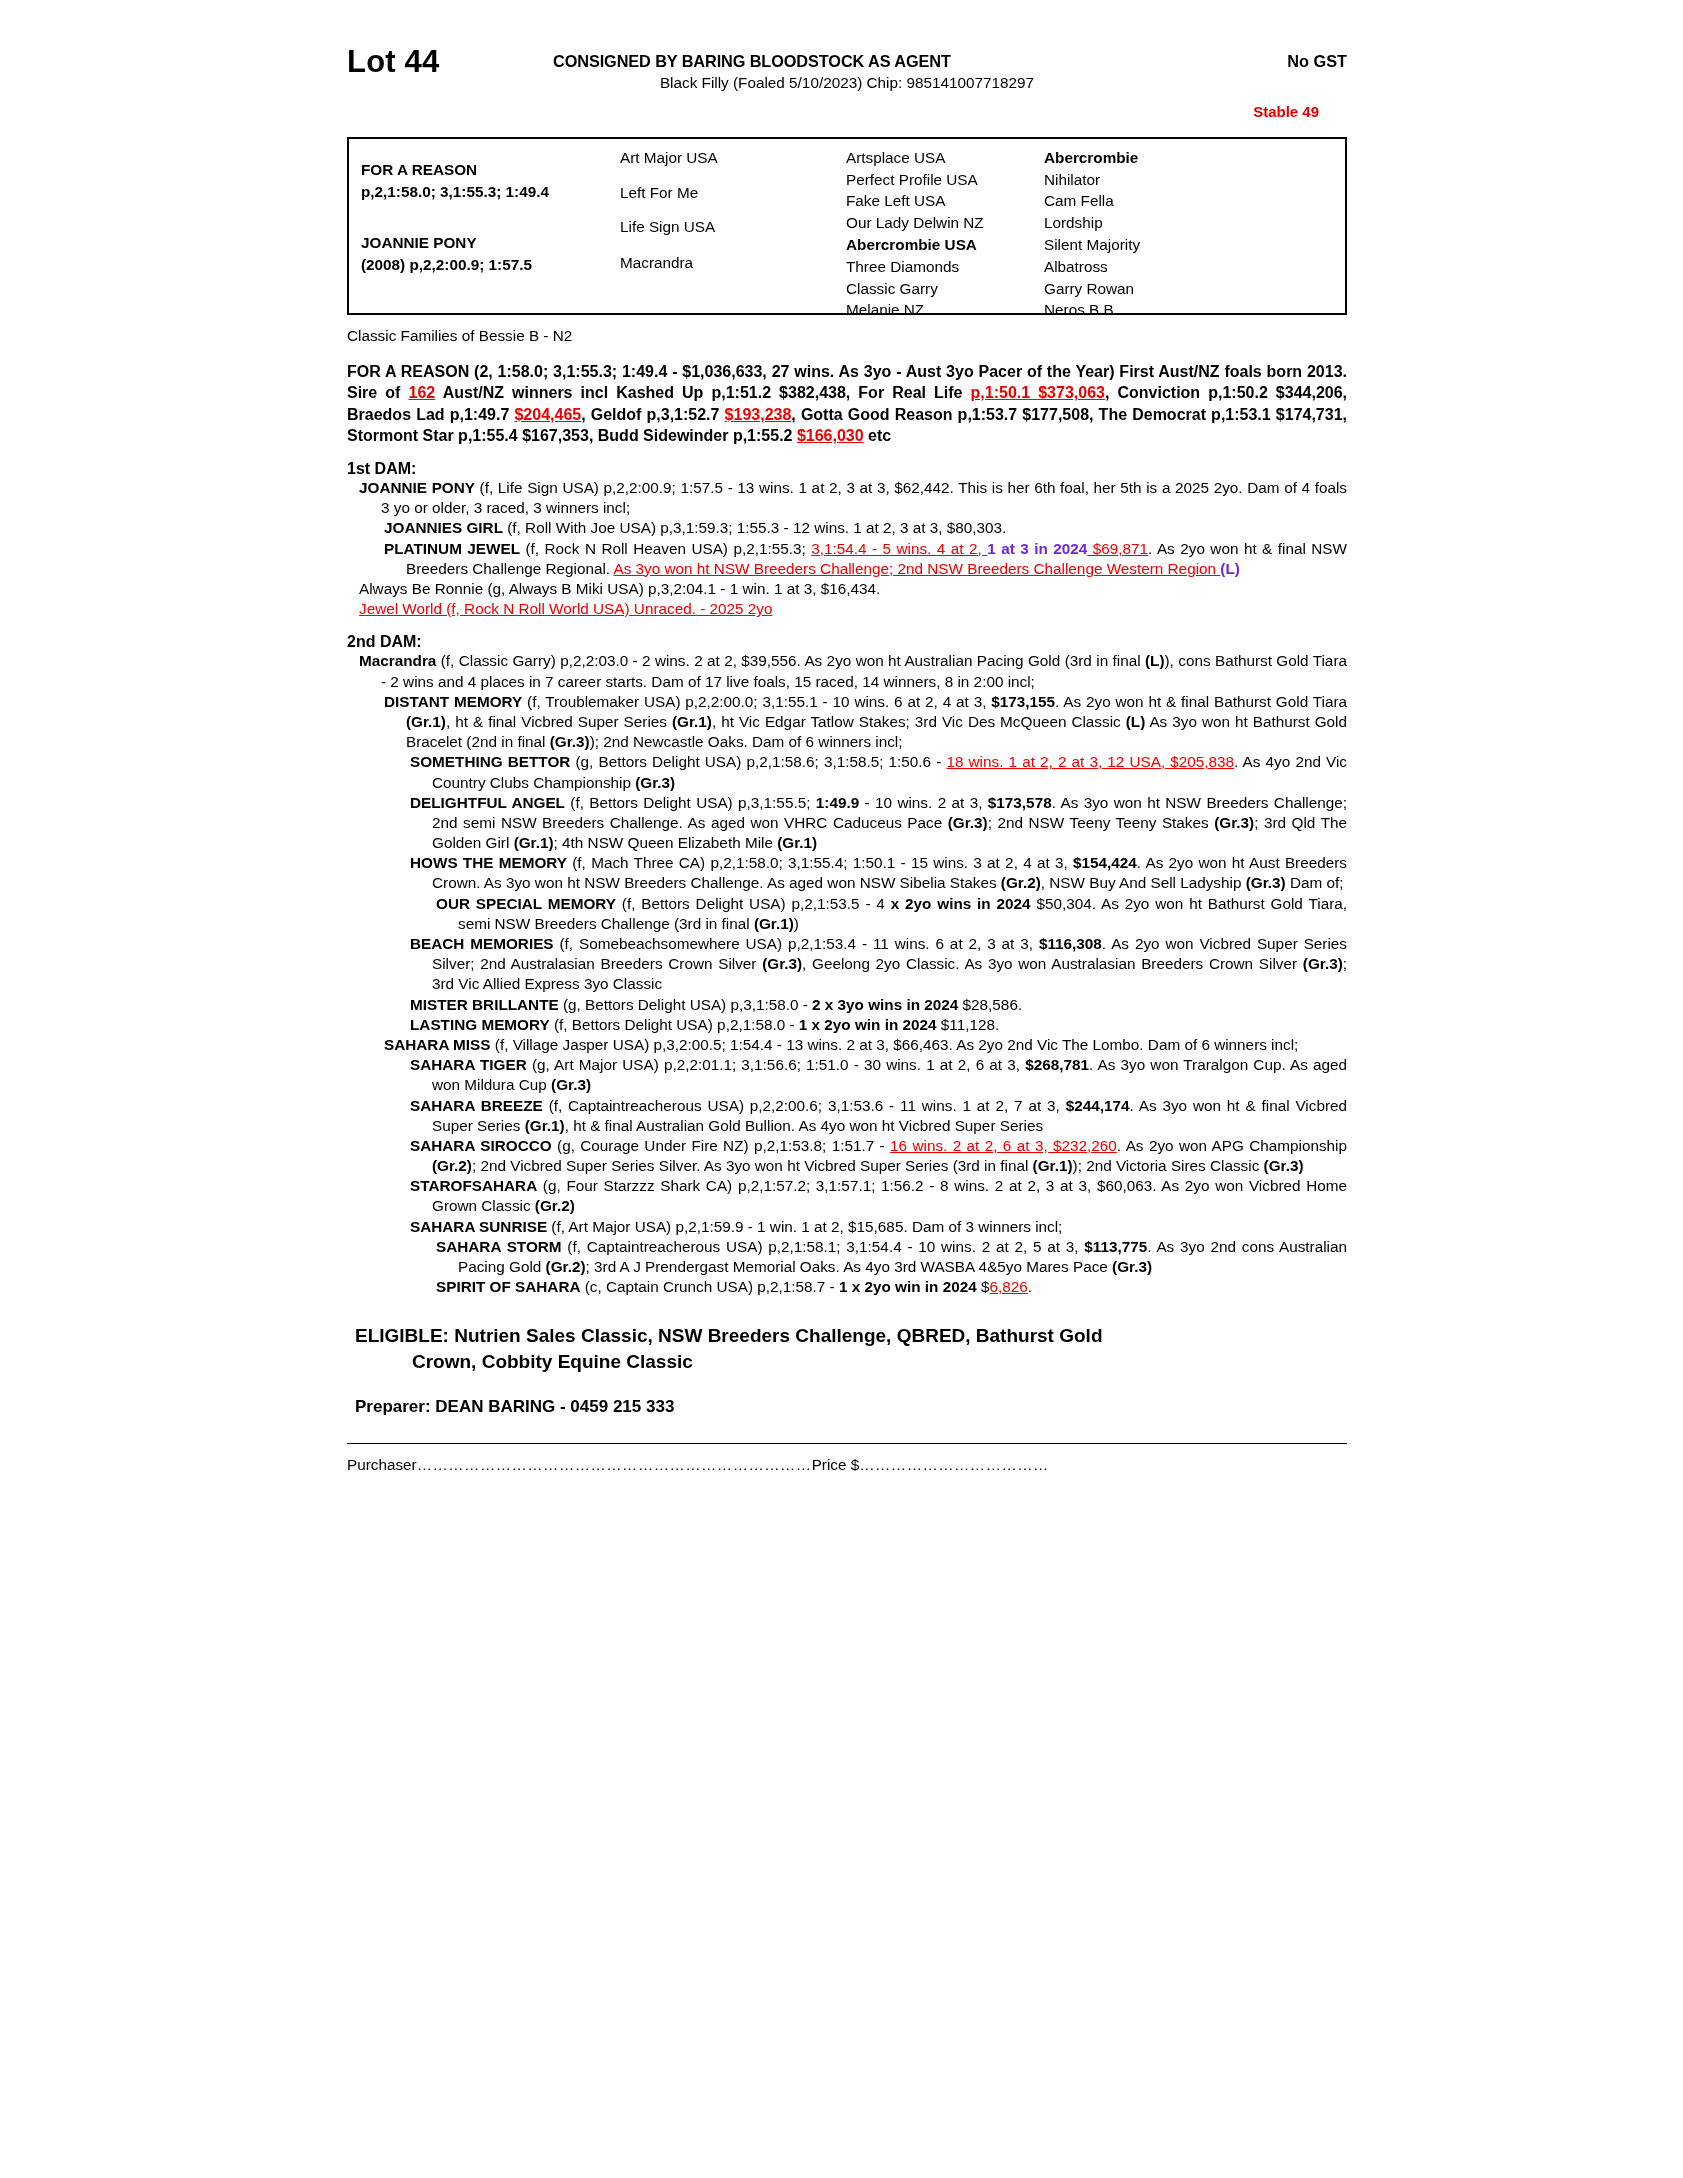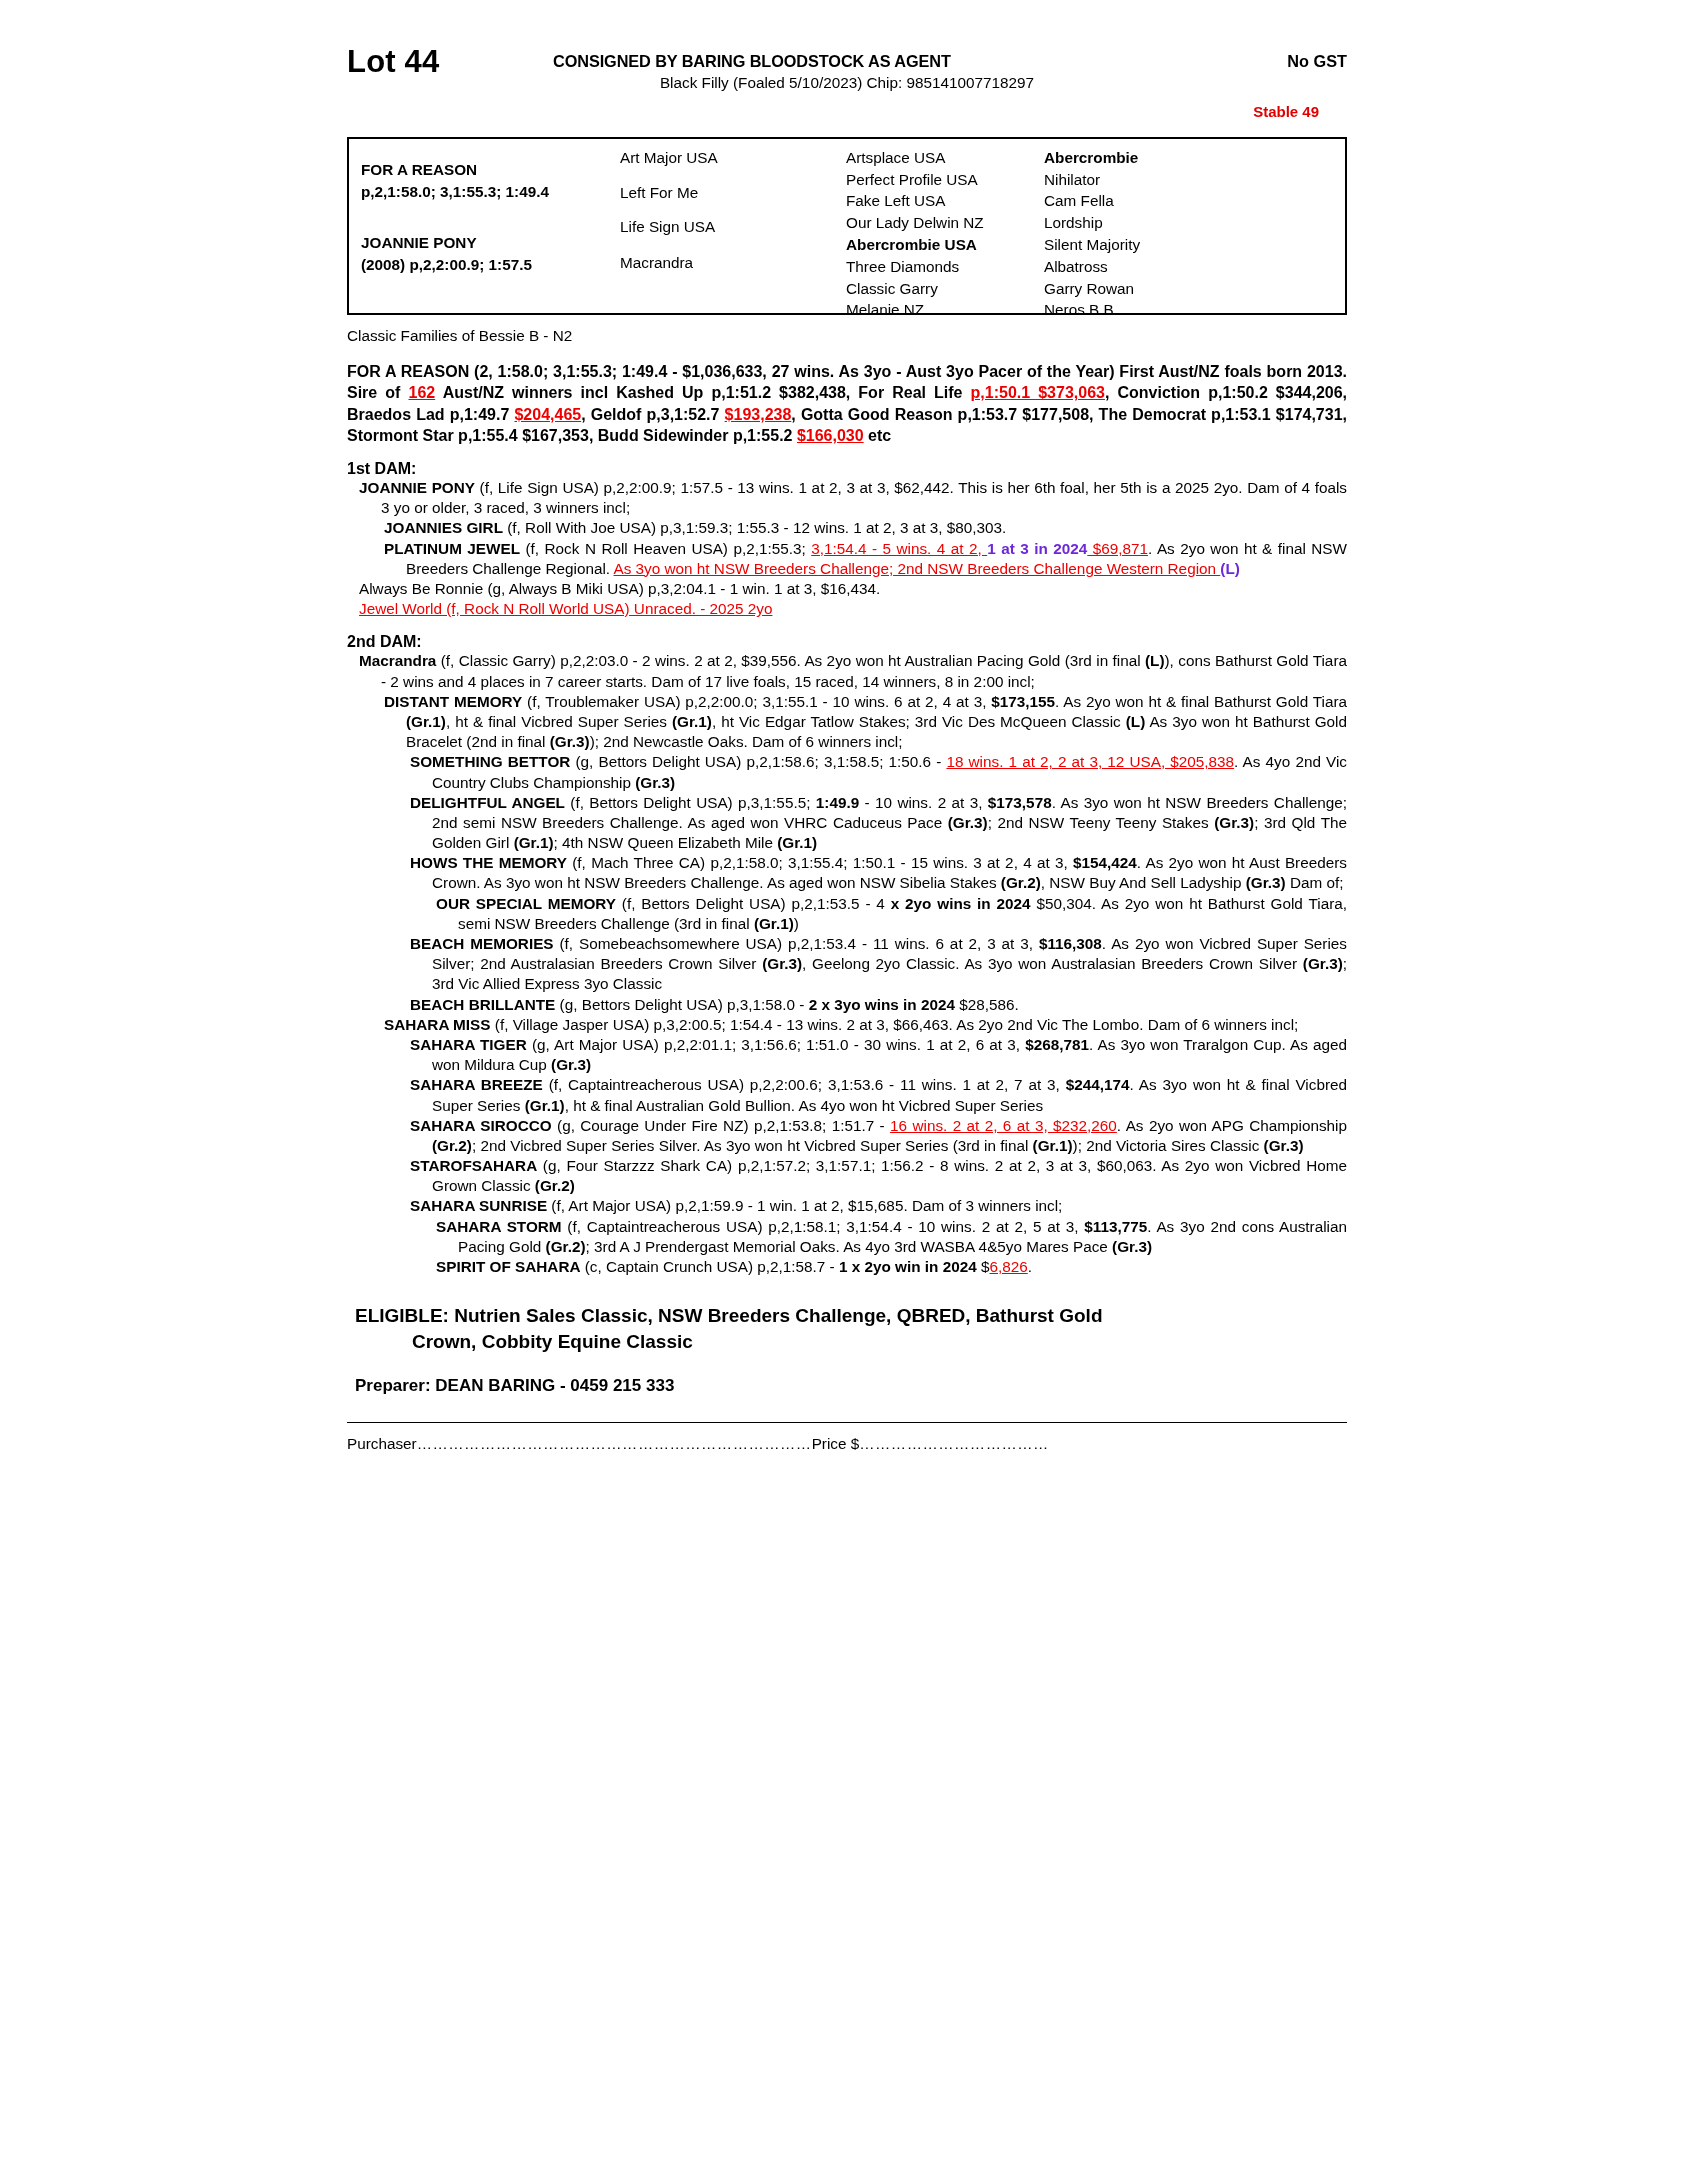--- a/index.html
+++ b/index.html
@@ -242,23 +242,26 @@
 
     <p class="blk entry lvl4 hang2">
       <span class="b">OUR SPECIAL MEMORY</span><span> (f, Bettors Delight USA) p,2,1:53.5 - 4 </span><span class="b">x 2yo wins in 2024</span><span> $50,304. As 2yo won ht Bathurst Gold Tiara, semi NSW Breeders Challenge (3rd in final </span><span class="b">(Gr.1)</span><span>)</span>
     </p>
 
     <p class="blk entry lvl3 hang2">
       <span class="b">BEACH MEMORIES</span><span> (f, Somebeachsomewhere USA) p,2,1:53.4 - 11 wins. 6 at 2, 3 at 3, </span><span class="b">$116,308</span><span>. As 2yo won Vicbred Super Series Silver; 2nd Australasian Breeders Crown Silver </span><span class="b">(Gr.3)</span><span>, Geelong 2yo Classic. As 3yo won Australasian Breeders Crown Silver </span><span class="b">(Gr.3)</span><span>; 3rd Vic Allied Express 3yo Classic</span>
     </p>
 
     <p class="blk entry lvl3 hang2">
-      <span class="b">BEACH BRILLANTE</span><span> (g, Bettors Delight USA) p,3,1:58.0 - </span><span class="b">2 x 3yo wins in 2024</span><span> $28,586.</span>
-    </p>
-
+      <span class="b">MISTER BRILLANTE</span><span> (g, Bettors Delight USA) p,3,1:58.0 - </span><span class="b">2 x 3yo wins in 2024</span><span> $28,586.</span>
+    </p>
+
+    <p class="blk entry lvl3 hang2">
+      <span class="b">LASTING MEMORY</span><span> (f, Bettors Delight USA) p,2,1:58.0 - </span><span class="b">1 x 2yo win in 2024</span><span> $11,128.</span>
+    </p>
 
     <p class="blk entry lvl2 hang2">
       <span class="b">SAHARA MISS</span><span> (f, Village Jasper USA) p,3,2:00.5; 1:54.4 - 13 wins. 2 at 3, $66,463. As 2yo 2nd Vic The Lombo. Dam of 6 winners incl;</span>
     </p>
 
     <p class="blk entry lvl3 hang2">
       <span class="b">SAHARA TIGER</span><span> (g, Art Major USA) p,2,2:01.1; 3,1:56.6; 1:51.0 - 30 wins. 1 at 2, 6 at 3, </span><span class="b">$268,781</span><span>. As 3yo won Traralgon Cup. As aged won Mildura Cup </span><span class="b">(Gr.3)</span>
     </p>
 
     <p class="blk entry lvl3 hang2">

